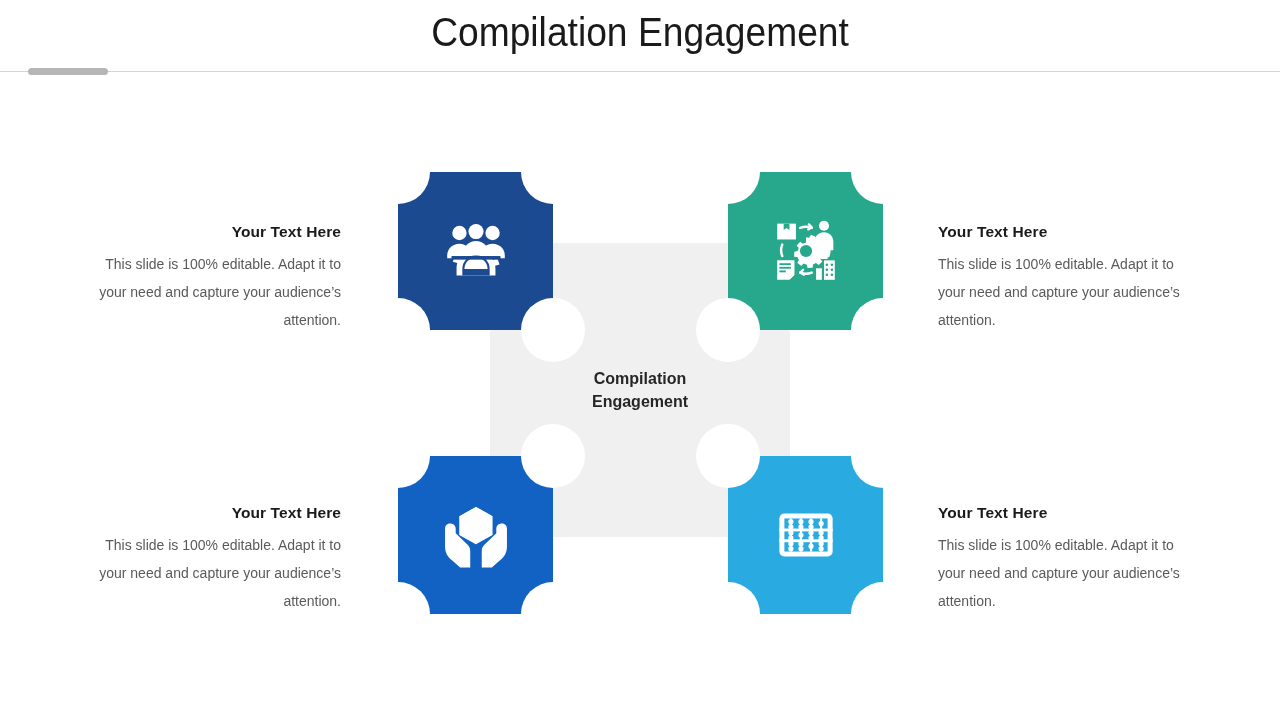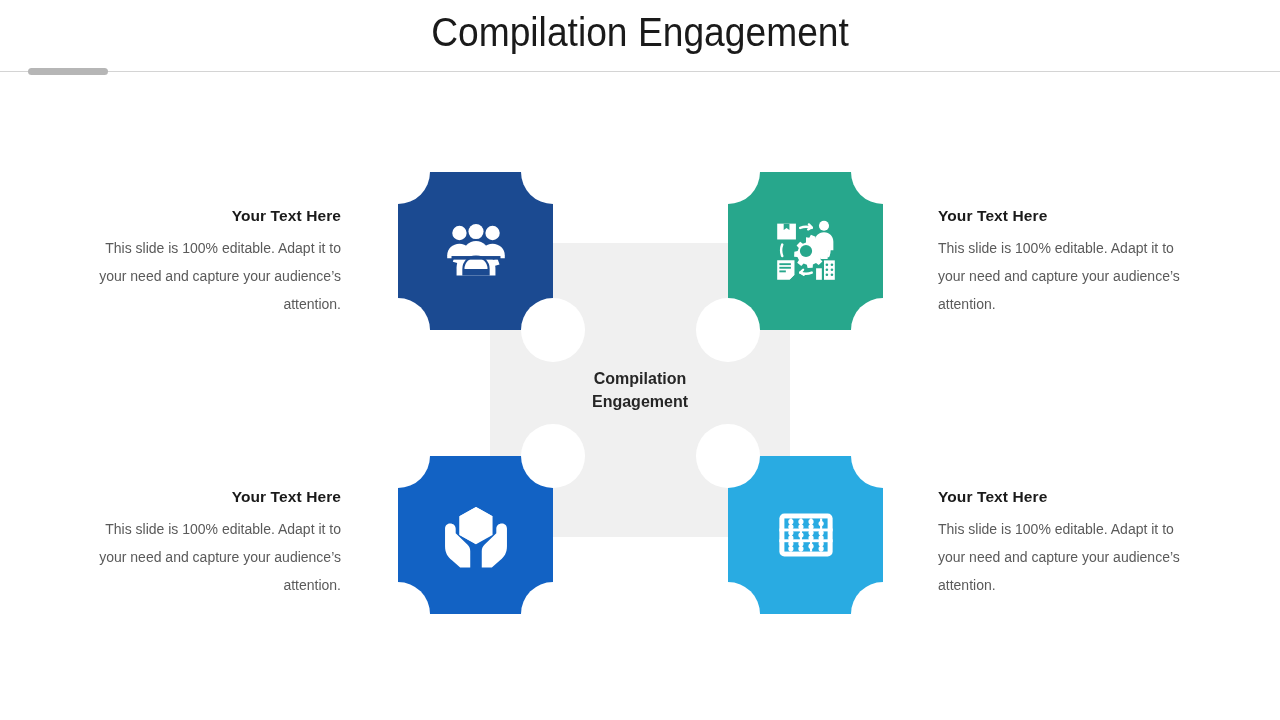--- a/index.html
+++ b/index.html
@@ -136,20 +136,21 @@
     line-height: 23px;
     text-align: center;
   }
 
   .tile { z-index: 2; }
 
   
   .textblock {
     position: absolute;
     width: 253px;
+    margin-top: 16px;
   }
   .textblock .tb-title {
     font-size: 15.5px;
     font-weight: bold;
     color: #1a1a1a;
     margin-bottom: 9px;
     letter-spacing: 0.1px;
   }
   .textblock .tb-body {
     font-size: 14px;

